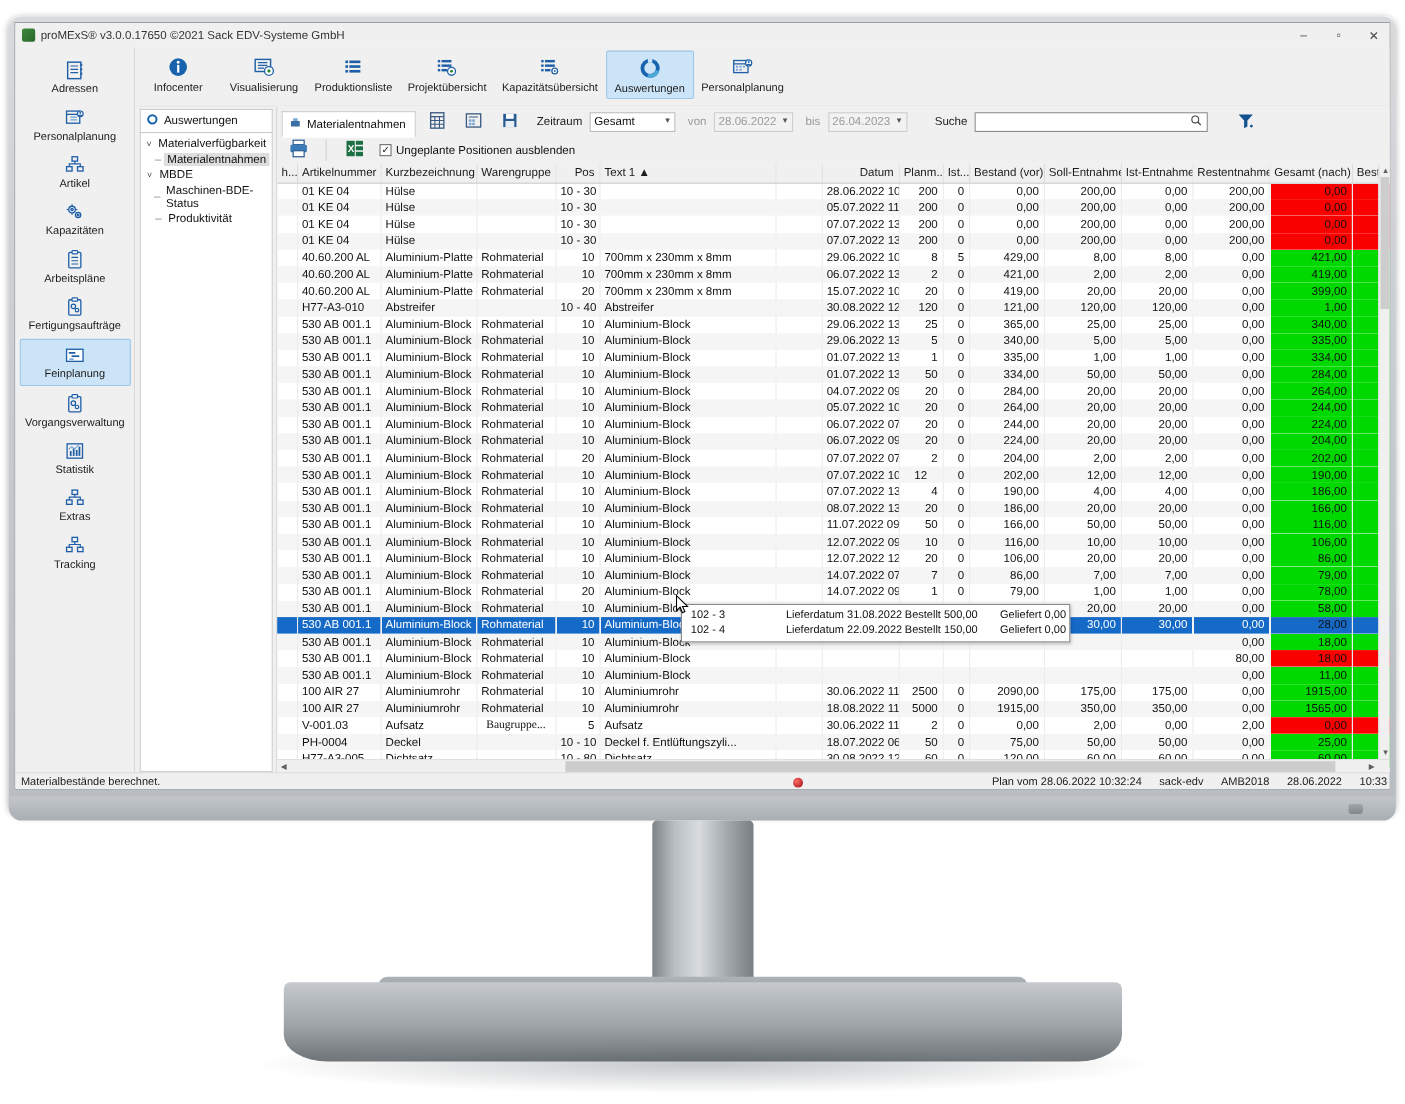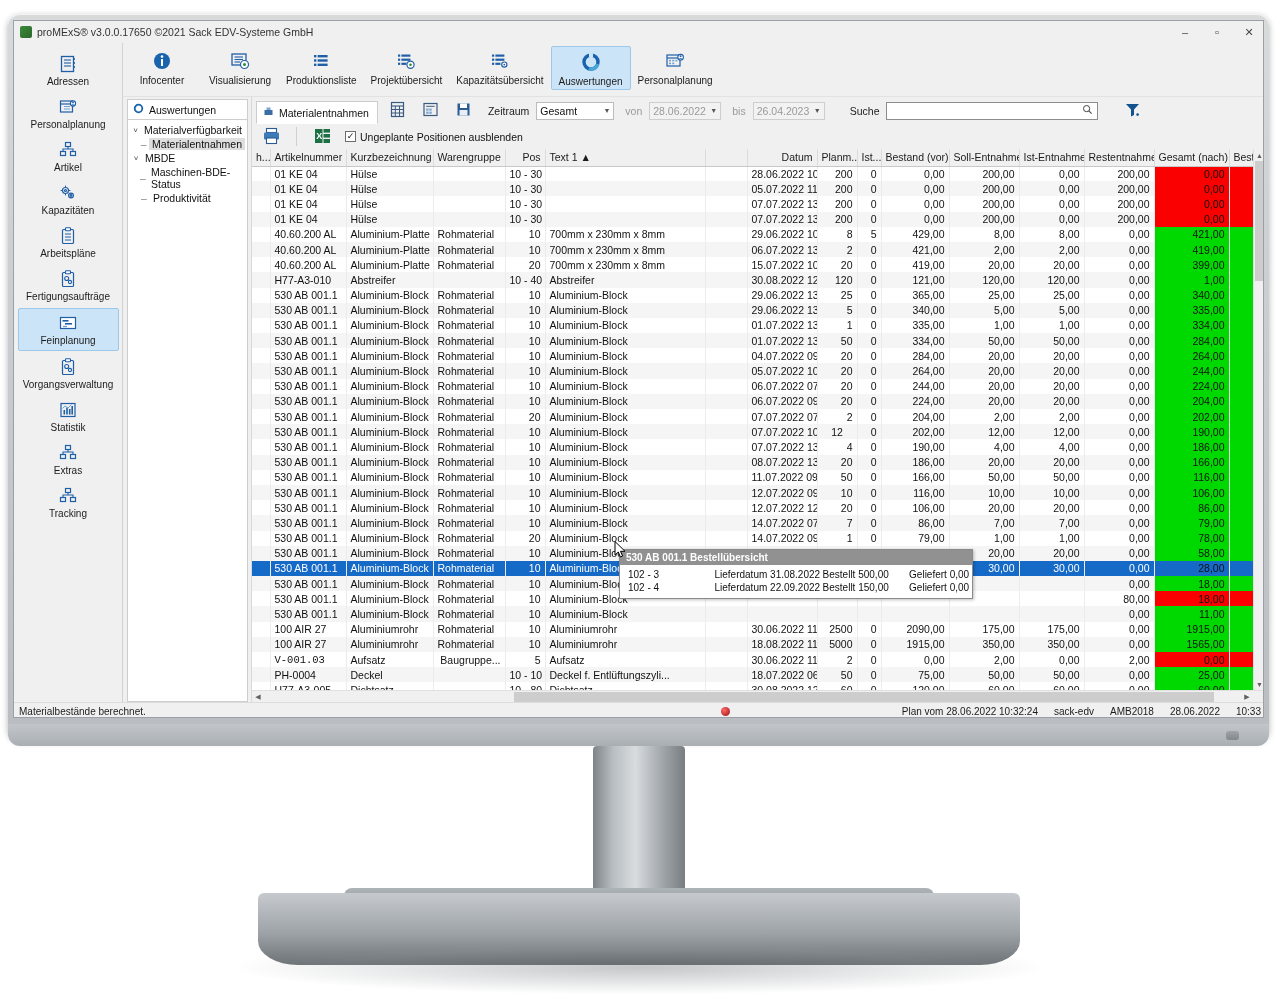--- a/index.html
+++ b/index.html
@@ -1259,23 +1259,23 @@
                         <td style="text-align: right;">0</td>
                         <td style="text-align: right;">1915,00</td>
                         <td style="text-align: right;">350,00</td>
                         <td style="text-align: right;">350,00</td>
                         <td style="text-align: right;">0,00</td>
                         <td class="cell-green" style="text-align: right;">1565,00</td>
                         <td class="cell-green" style="text-align: right;">1565,00</td>
                       </tr>
                       <tr>
                         <td style="text-align: left;"></td>
-                        <td style="text-align: left; font-family: Liberation Mono, monospace;">V-001.03</td>
+                        <td style="text-align: left;">V-001.03</td>
                         <td style="text-align: left;">Aufsatz</td>
-                        <td style="text-align: right;">Baugruppe...</td>
+                        <td style="text-align: center; font-family: Liberation Serif, serif;">Baugruppe...</td>
                         <td style="text-align: right;">5</td>
                         <td style="text-align: left;">Aufsatz</td>
                         <td style="text-align: left;"></td>
                         <td style="text-align: right;">30.06.2022 11:...</td>
                         <td style="text-align: right;">2</td>
                         <td style="text-align: right;">0</td>
                         <td style="text-align: right;">0,00</td>
                         <td style="text-align: right;">2,00</td>
                         <td style="text-align: right;">0,00</td>
                         <td style="text-align: right;">2,00</td>
@@ -1326,21 +1326,20 @@
                   <div class="thumb"></div>
                   <div class="arrow bot">▼</div>
                 </div>
                 <div class="hscroll">
                   <div class="arrow l">◀</div>
                   <div class="thumb"></div>
                   <div class="arrow r">▶</div>
                 </div>
 
                 <div class="tooltip">
-                  <div class="tooltip-title">530 AB 001.1 Bestellübersicht</div>
                   <div class="tooltip-rows">
                     <div class="tooltip-row">
                       <span class="tt-c1">102 - 3</span>
                       <span class="tt-c2">Lieferdatum 31.08.2022</span>
                       <span class="tt-c3">Bestellt 500,00</span>
                       <span class="tt-c4">Geliefert 0,00</span>
                     </div>
                     <div class="tooltip-row">
                       <span class="tt-c1">102 - 4</span>
                       <span class="tt-c2">Lieferdatum 22.09.2022</span>

